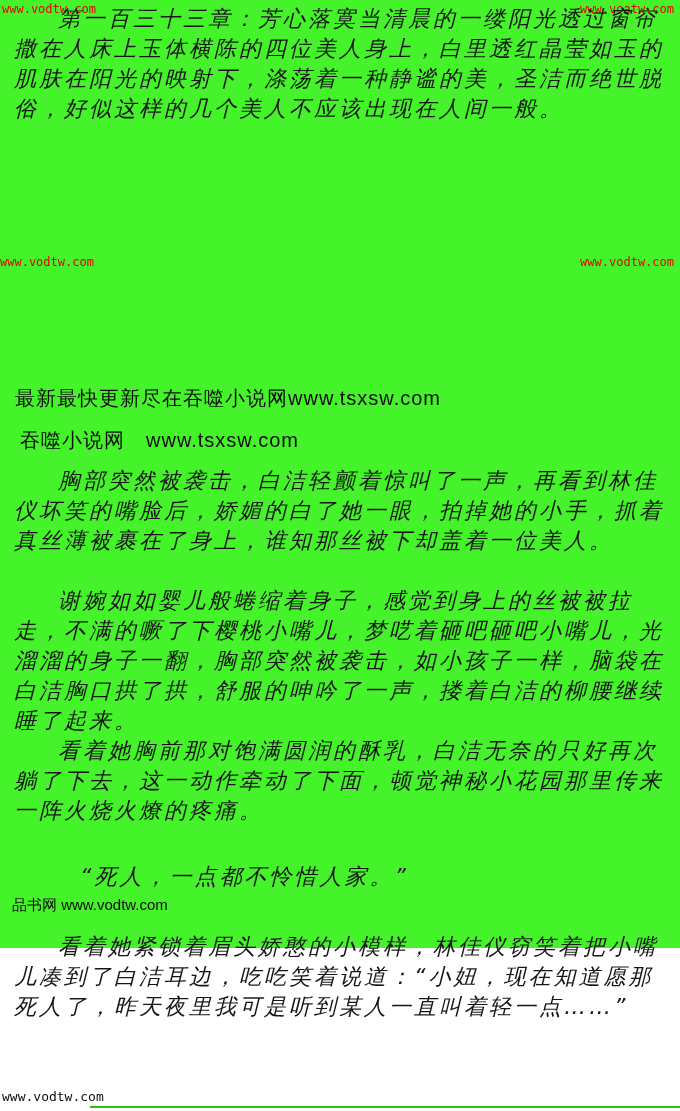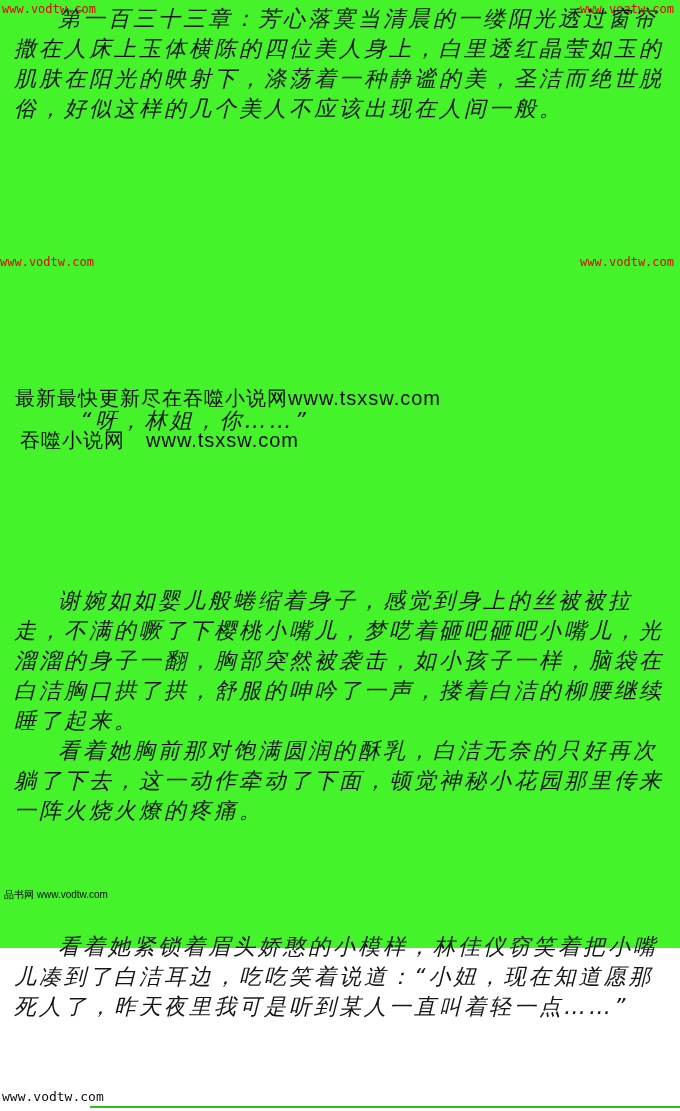--- a/index.html
+++ b/index.html
@@ -36,23 +36,23 @@
     font-family:Liberation Sans, sans-serif;
     font-size:20px;
     line-height:20px;
     color:#0c0c0c;
     letter-spacing:1px;
     white-space:nowrap;
   }
   .pinshu{
     position:absolute;
     left:4px;
-    margin:0;
+    margin:8px;
     font-family:"Liberation Sans",sans-serif;
-    font-size:10px;
+    font-size:15px;
     color:#0c0c0c;
     white-space:nowrap;
   }
   
   .wm{
     position:absolute;
     font-family:"DejaVu Sans Mono",monospace;
     font-size:12px;
     line-height:14px;
     white-space:nowrap;
@@ -77,26 +77,27 @@
 <div class="page">
 
   <span class="wm red tl">www.vodtw.com</span>
   <span class="wm red tr">www.voatw.com</span>
   <span class="wm red ml">www.vodtw.com</span>
   <span class="wm red mr">www.vodtw.com</span>
 
   <p class="hw" style="top:4px">第一百三十三章：芳心落寞当清晨的一缕阳光透过窗帘撒在人床上玉体横陈的四位美人身上，白里透红晶莹如玉的肌肤在阳光的映射下，涤荡着一种静谧的美，圣洁而绝世脱俗，好似这样的几个美人不应该出现在人间一般。</p>
 
   <p class="promo" style="top:388px">最新最快更新尽在吞噬小说网www.tsxsw.com</p>
-  <p class="hw dialog" style="top:406px">“呀，林姐，你……”</p>
   <p class="promo" style="top:430px;left:20px">吞噬小说网　www.tsxsw.com</p>
 
+  <p class="hw" style="top:466px">胸部突然被袭击，白洁轻颤着惊叫了一声，再看到林佳仪坏笑的嘴脸后，娇媚的白了她一眼，拍掉她的小手，抓着真丝薄被裹在了身上，谁知那丝被下却盖着一位美人。</p>
   <p class="hw" style="top:586px">谢婉如如婴儿般蜷缩着身子，感觉到身上的丝被被拉走，不满的噘了下樱桃小嘴儿，梦呓着砸吧砸吧小嘴儿，光溜溜的身子一翻，胸部突然被袭击，如小孩子一样，脑袋在白洁胸口拱了拱，舒服的呻吟了一声，搂着白洁的柳腰继续睡了起来。</p>
   <p class="hw" style="top:736px">看着她胸前那对饱满圆润的酥乳，白洁无奈的只好再次躺了下去，这一动作牵动了下面，顿觉神秘小花园那里传来一阵火烧火燎的疼痛。</p>
 
+  <p class="hw dialog" style="top:862px">“死人，一点都不怜惜人家。”</p>
   <p class="pinshu" style="top:888px">品书网 www.vodtw.com</p>
 
   <p class="hw" style="top:932px">看着她紧锁着眉头娇憨的小模样，林佳仪窃笑着把小嘴儿凑到了白洁耳边，吃吃笑着说道：“小妞，现在知道愿那死人了，昨天夜里我可是听到某人一直叫着轻一点……”</p>
 
   <span class="wm black bl">www.vodtw.com</span>
   <div class="hairline"></div>
 
 </div>
 
 </body></html>

